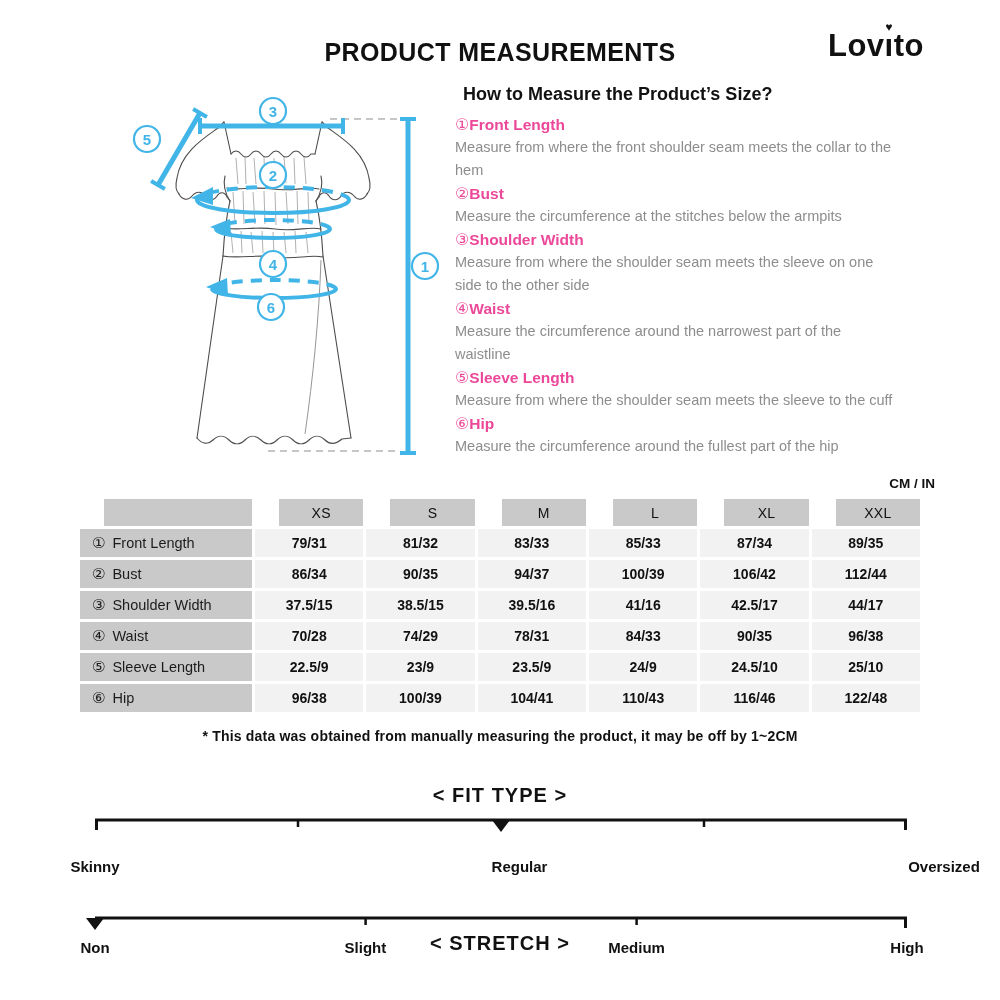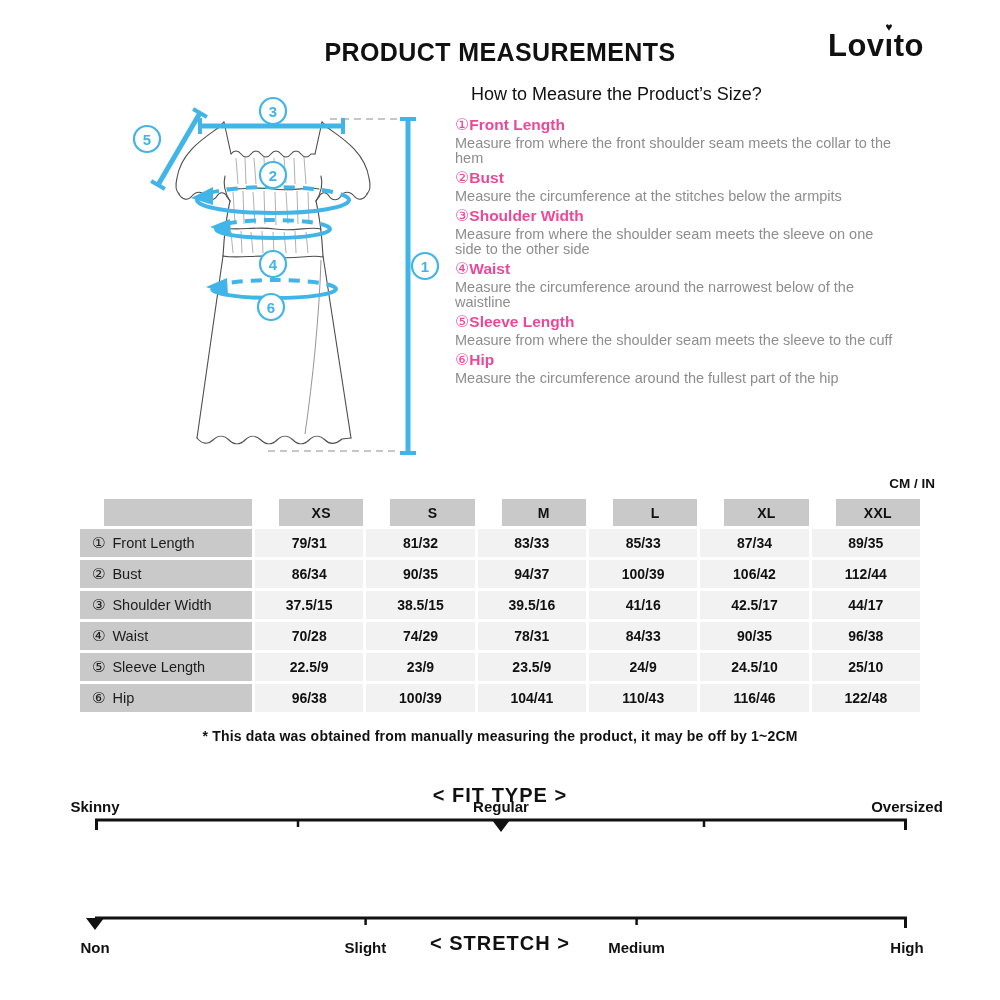--- a/index.html
+++ b/index.html
@@ -8,59 +8,59 @@
   .abs{position:absolute;}
 
   
   .title{left:0;right:0;top:38px;text-align:center;font-size:25px;font-weight:700;letter-spacing:.4px;}
   .brand{right:76px;top:28px;font-size:31px;font-weight:800;letter-spacing:.5px;}
   .brand .i{position:relative;display:inline-block;}
   .brand .dot{position:absolute;left:50%;top:-7px;transform:translateX(-50%);font-size:12px;line-height:12px;}
 
   
   .guide{left:455px;top:84px;width:445px;}
-  .guide h2{margin:0 0 8px 16px;font-size:18px;font-weight:400;}
+  .guide h2{margin:0 0 8px 8px;font-size:18px;font-weight:700;}
   .gi-head{font-size:15.5px;font-weight:700;line-height:23px;color:#ec4899;}
   .gi-head .num{font-weight:400;font-size:16px;}
-  .gi-desc{font-size:14.5px;line-height:15px;color:var(--desc-gray);}
+  .gi-desc{font-size:14.5px;line-height:23px;color:var(--desc-gray);}
 
   
   .dress{left:118px;top:88px;width:330px;height:380px;}
   .dress svg{overflow:visible;}
   .bl{stroke:var(--annotation-blue);fill:none;}
   .blf{fill:var(--annotation-blue);stroke:none;}
   .bcc{fill:#fff;stroke:var(--annotation-blue);stroke-width:2.2;}
   .bct{fill:var(--annotation-blue);font-size:15px;font-weight:700;text-anchor:middle;}
   .garment{stroke:#4d4d4d;stroke-width:1.1;fill:none;stroke-linecap:round;stroke-linejoin:round;}
   .shirr{stroke:#8f8f8f;stroke-width:.7;fill:none;}
   .drape{stroke:#7a7a7a;stroke-width:.8;fill:none;}
   .gdash{stroke:#c6c6c6;stroke-width:2;fill:none;stroke-dasharray:7,5;}
 
   
   .unit{right:65px;top:476px;font-size:13.5px;font-weight:700;}
   .size-table{left:80px;top:499px;width:840px;display:grid;grid-template-columns:172px repeat(6,1fr);gap:3px;}
   .cell{display:flex;align-items:center;justify-content:center;}
-  .th{background:var(--table-header-bg);font-weight:700;font-size:14px;height:27px;letter-spacing:.3px;margin-left:24px;}
+  .th{background:var(--table-header-bg);font-weight:400;font-size:14px;height:27px;letter-spacing:.3px;margin-left:24px;}
   .rl{background:var(--table-header-bg);justify-content:flex-start;padding-left:12px;font-size:14.5px;height:28px;color:#1c1c1c;}
   .rl .num{margin-right:7px;font-size:15px;}
   .td{background:var(--table-cell-bg);font-weight:700;font-size:14px;height:28px;}
 
   .disclaimer{left:0;right:0;top:728px;text-align:center;font-size:14px;font-weight:700;letter-spacing:.2px;}
 
   
   .scale-heading{left:0;right:0;text-align:center;font-size:20px;font-weight:800;letter-spacing:1px;}
   .fit-heading{top:784px;}
   .stretch-heading{top:932px;}
   .scale{left:95px;width:812px;height:18px;}
   .scale svg{overflow:visible;display:block;}
   .sline{stroke:#111;fill:none;}
   .labels{left:95px;width:812px;height:20px;}
   .sl{position:absolute;transform:translateX(-50%);font-size:15px;font-weight:700;white-space:nowrap;color:#111;}
   .fit-scale{top:818px;}
-  .fit-labels{top:798px;}
+  .fit-labels{top:858px;padding-left:37px;}
   .stretch-scale{top:916px;}
   .stretch-labels{top:939px;}
 </style>
 </head>
 <body>
 
 <div class="page">
 
   <div class="abs title">PRODUCT MEASUREMENTS</div>
 
@@ -146,21 +146,21 @@
     <div>
       <div class="gi-head"><span class="num">②</span><span>Bust</span></div>
       <div class="gi-desc">Measure the circumference at the stitches below the armpits</div>
     </div>
     <div>
       <div class="gi-head"><span class="num">③</span><span>Shoulder Width</span></div>
       <div class="gi-desc">Measure from where the shoulder seam meets the sleeve on one side to the other side</div>
     </div>
     <div>
       <div class="gi-head"><span class="num">④</span><span>Waist</span></div>
-      <div class="gi-desc">Measure the circumference around the narrowest below of the waistline</div>
+      <div class="gi-desc">Measure the circumference around the narrowest part of the waistline</div>
     </div>
     <div>
       <div class="gi-head"><span class="num">⑤</span><span>Sleeve Length</span></div>
       <div class="gi-desc">Measure from where the shoulder seam meets the sleeve to the cuff</div>
     </div>
     <div>
       <div class="gi-head"><span class="num">⑥</span><span>Hip</span></div>
       <div class="gi-desc">Measure the circumference around the fullest part of the hip</div>
     </div>
   </div>

